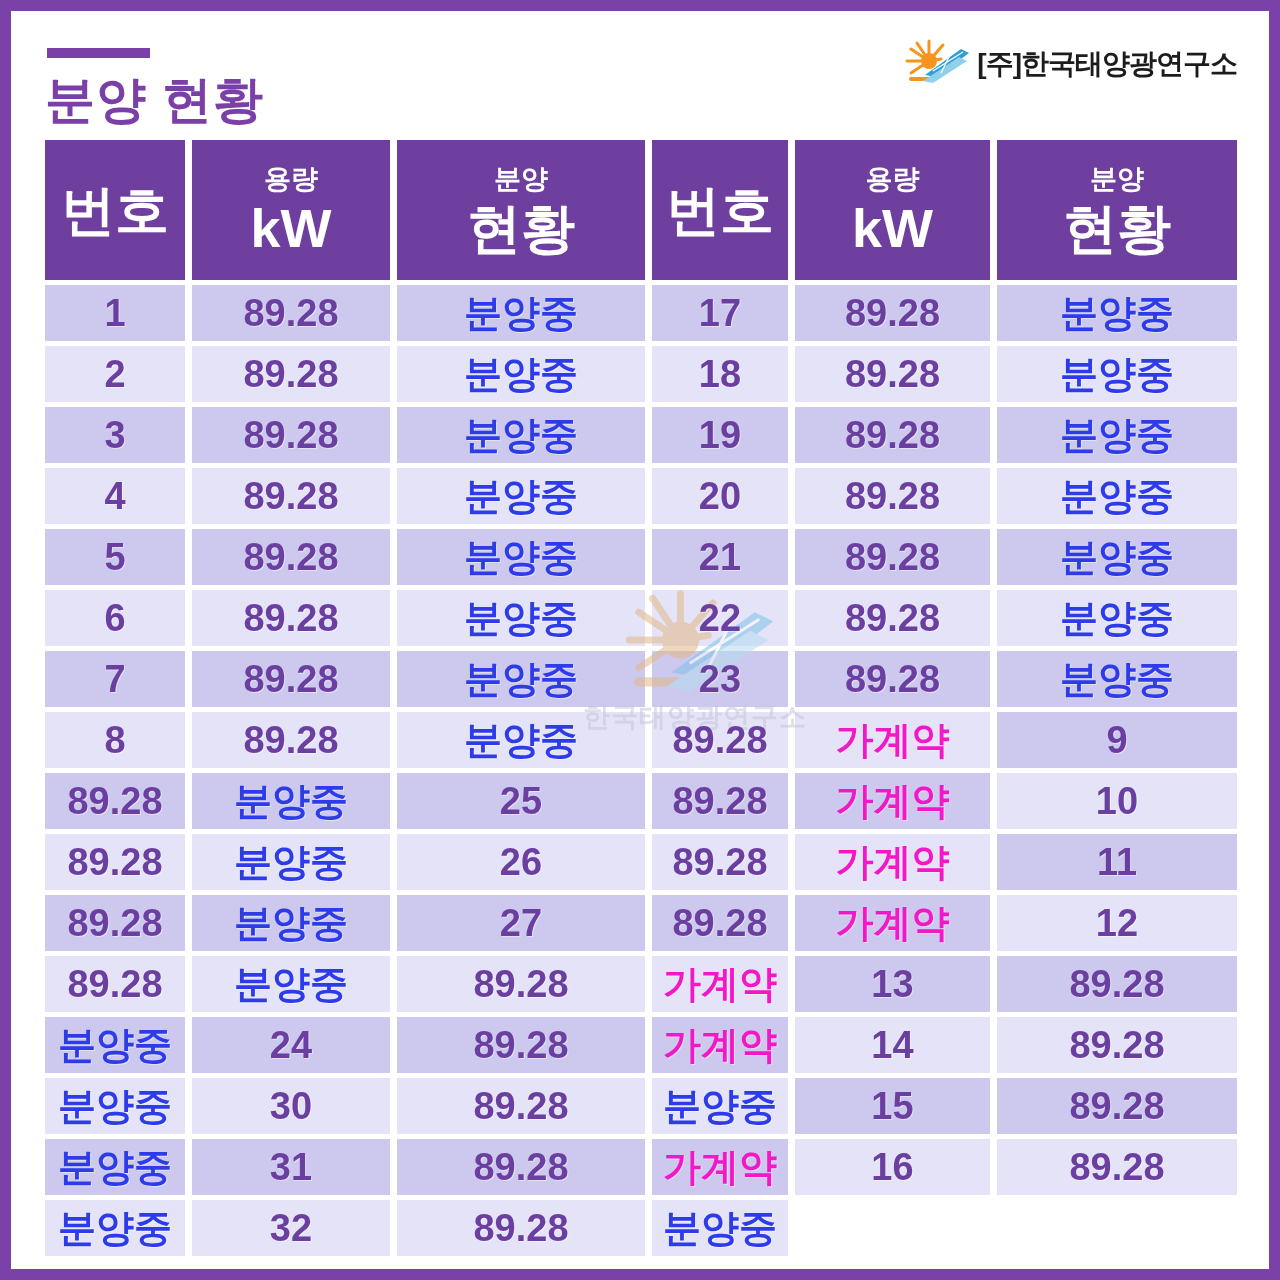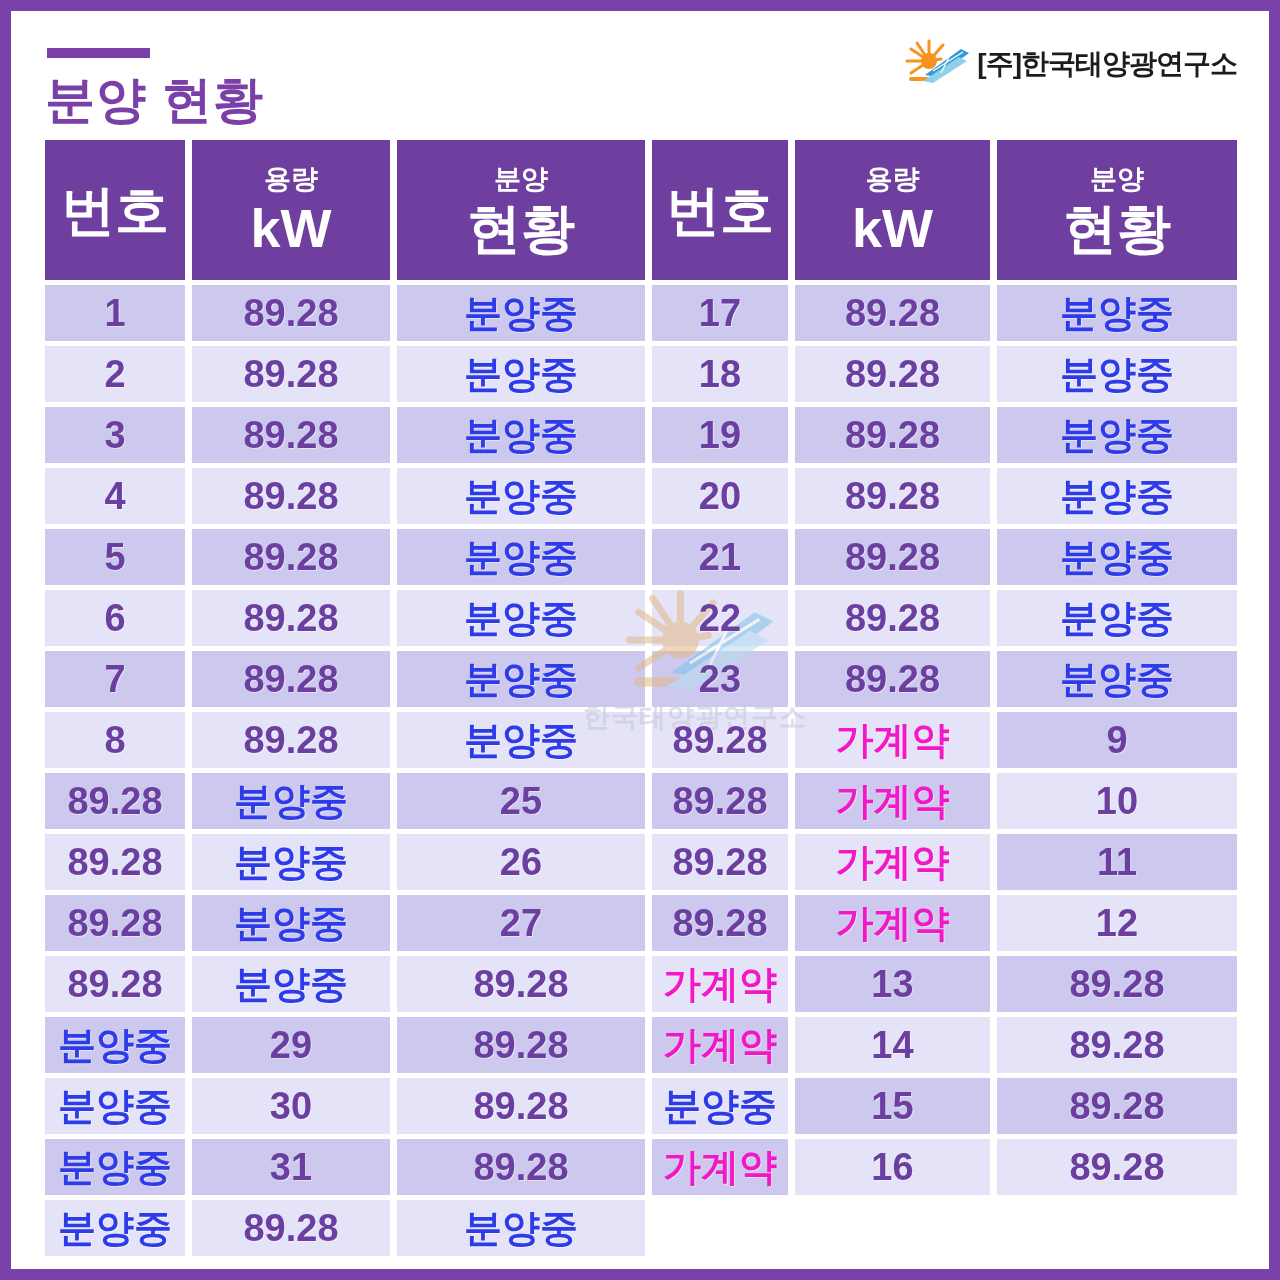--- a/index.html
+++ b/index.html
@@ -352,21 +352,21 @@
     <div class="cell dark val">
       <span style="color: rgb(107, 63, 160);">13</span>
     </div>
     <div class="cell dark val">
       <span style="color: rgb(107, 63, 160);">89.28</span>
     </div>
     <div class="cell dark">
       <span style="color: rgb(45, 60, 232);">분양중</span>
     </div>
     <div class="cell dark val">
-      <span style="color: rgb(107, 63, 160);">29</span>
+      <span style="color: rgb(107, 63, 160);">24</span>
     </div>
     <div class="cell dark val">
       <span style="color: rgb(107, 63, 160);">89.28</span>
     </div>
     <div class="cell dark">
       <span style="color: rgb(242, 24, 200);">가계약</span>
     </div>
     <div class="cell light val">
       <span style="color: rgb(107, 63, 160);">14</span>
     </div>
@@ -404,20 +404,23 @@
       <span style="color: rgb(242, 24, 200);">가계약</span>
     </div>
     <div class="cell light val">
       <span style="color: rgb(107, 63, 160);">16</span>
     </div>
     <div class="cell light val">
       <span style="color: rgb(107, 63, 160);">89.28</span>
     </div>
     <div class="cell light">
       <span style="color: rgb(45, 60, 232);">분양중</span>
+    </div>
+    <div class="cell light val">
+      <span style="color: rgb(107, 63, 160);">32</span>
     </div>
     <div class="cell light val">
       <span style="color: rgb(107, 63, 160);">89.28</span>
     </div>
     <div class="cell light">
       <span style="color: rgb(45, 60, 232);">분양중</span>
     </div>
   </div>
 
 <div class="watermark">

